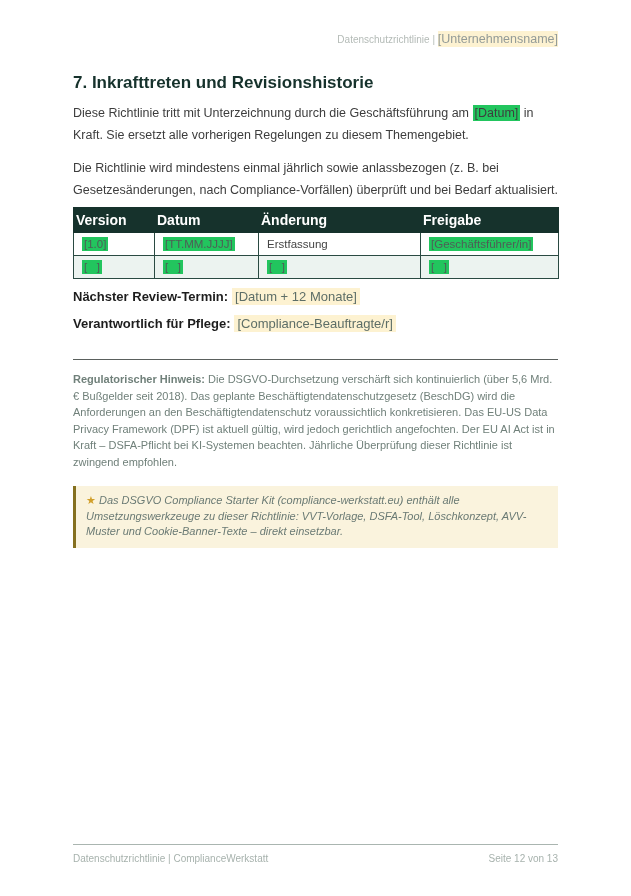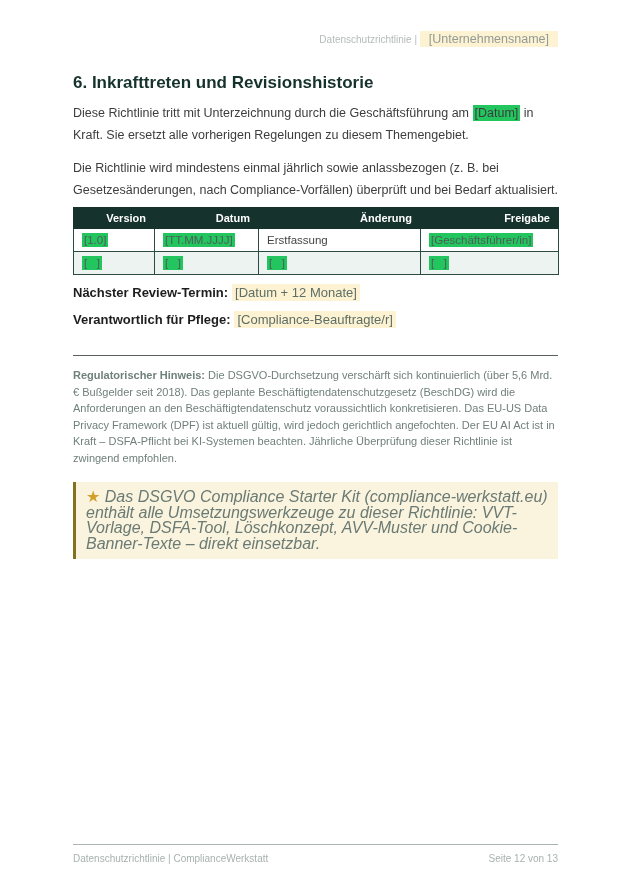--- a/index.html
+++ b/index.html
@@ -1,67 +1,67 @@
 <!DOCTYPE html>
 <html><head>
 <meta charset="utf-8">
 <style>
   html,body{margin:0;padding:0;background:#ffffff;}
   body{width:631px;height:896px;font-family:"Liberation Sans",sans-serif;color:#3d3d3d;}
   .page{position:relative;width:631px;height:896px;overflow:hidden;background:#fff;}
   .content{padding:0 73px;}
 
   .top-header{padding-top:31px;text-align:right;font-size:10px;color:#b4bbb7;line-height:17px;}
-  .top-header .company{font-size:12.5px;color:#939b97;background:#fdf2d1;padding:1px 9px;}
+  .top-header .company{font-size:12.5px;color:#939b97;background:#fdf2d1;padding:1px 0;}
 
   .section-title{margin:23px 0 0;font-size:17px;line-height:24px;font-weight:bold;color:#16322c;}
 
   .body-p{margin:8px 0 0;font-size:12.5px;line-height:21.5px;color:#3d3d3d;}
   .body-p.second{margin-top:12px;}
   .hl{background:#22c55e;padding:1px 2px;}
 
   .history-title{margin:12px 0 0;font-size:13.5px;line-height:18px;font-weight:bold;color:#16322c;}
 
   table.history{border-collapse:collapse;margin-top:6px;width:485px;table-layout:fixed;}
-  table.history th{background:#16322c;color:#ffffff;text-align:right;font-size:11px;font-weight:bold;
-    padding:4px 8px;border:1px solid #16322c;}
+  table.history th{background:#16322c;color:#ffffff;text-align:left;font-size:14px;font-weight:bold;
+    padding:4px 2px;border:1px solid #16322c;}
   table.history td{border:1px solid #2a4a42;padding:5px 8px;font-size:11.5px;color:#4f5d57;
     background:#ffffff;overflow:hidden;white-space:nowrap;}
   table.history tr.alt td{background:#ecf3f0;}
   .col-version{width:81px;} .col-datum{width:104px;} .col-aenderung{width:162px;} .col-freigabe{width:138px;}
   td .plain{color:#444444;}
 
   .review-line{margin:9px 0 0;font-size:13px;line-height:18px;}
   .review-line .lbl{font-weight:bold;color:#1d1d1d;}
   .review-line .val{background:#fdf2d1;color:#5d6e67;margin-left:4px;padding:1px 3px;}
 
   .divider{border:none;border-top:1px solid #5a605d;margin:26px 0 0;}
 
   .regulatory{margin:11px 0 0;font-size:11px;line-height:16.5px;color:#70807a;}
   .regulatory .lbl{font-weight:bold;}
 
   .note-box{margin-top:16px;background:#faf3dd;border-left:3px solid #85701f;padding:7px 10px 8px;
-    font-size:16px;line-height:15.5px;font-style:italic;color:#6a7a74;}
+    font-size:11px;line-height:15.5px;font-style:italic;color:#6a7a74;}
   .note-box .star{color:#d19f2a;font-style:normal;}
 
   .footer{position:absolute;left:73px;right:73px;top:844px;border-top:1px solid #aab5b0;
     padding-top:7px;display:flex;justify-content:space-between;font-size:10px;color:#a7b2ad;line-height:13px;}
 </style>
 </head>
 <body>
 
 <div class="page">
   <div class="content">
 
     <div class="top-header">
       <span>Datenschutzrichtlinie |</span>
       <span class="company">[Unternehmensname]</span>
     </div>
 
-    <h1 class="section-title">6. Inkrafttreten und Revisionshistorie</h1>
+    <h1 class="section-title">7. Inkrafttreten und Revisionshistorie</h1>
 
     <p class="body-p"><span>Diese Richtlinie tritt mit Unterzeichnung durch die Geschäftsführung am </span><span class="hl">[Datum]</span><span> in Kraft. Sie ersetzt alle vorherigen Regelungen zu diesem Themengebiet.</span></p>
 
     <p class="body-p second">Die Richtlinie wird mindestens einmal jährlich sowie anlassbezogen (z. B. bei Gesetzesänderungen, nach Compliance-Vorfällen) überprüft und bei Bedarf aktualisiert.</p>
 
 
     <table class="history">
       <colgroup>
         <col class="col-version">
           <col class="col-datum">

